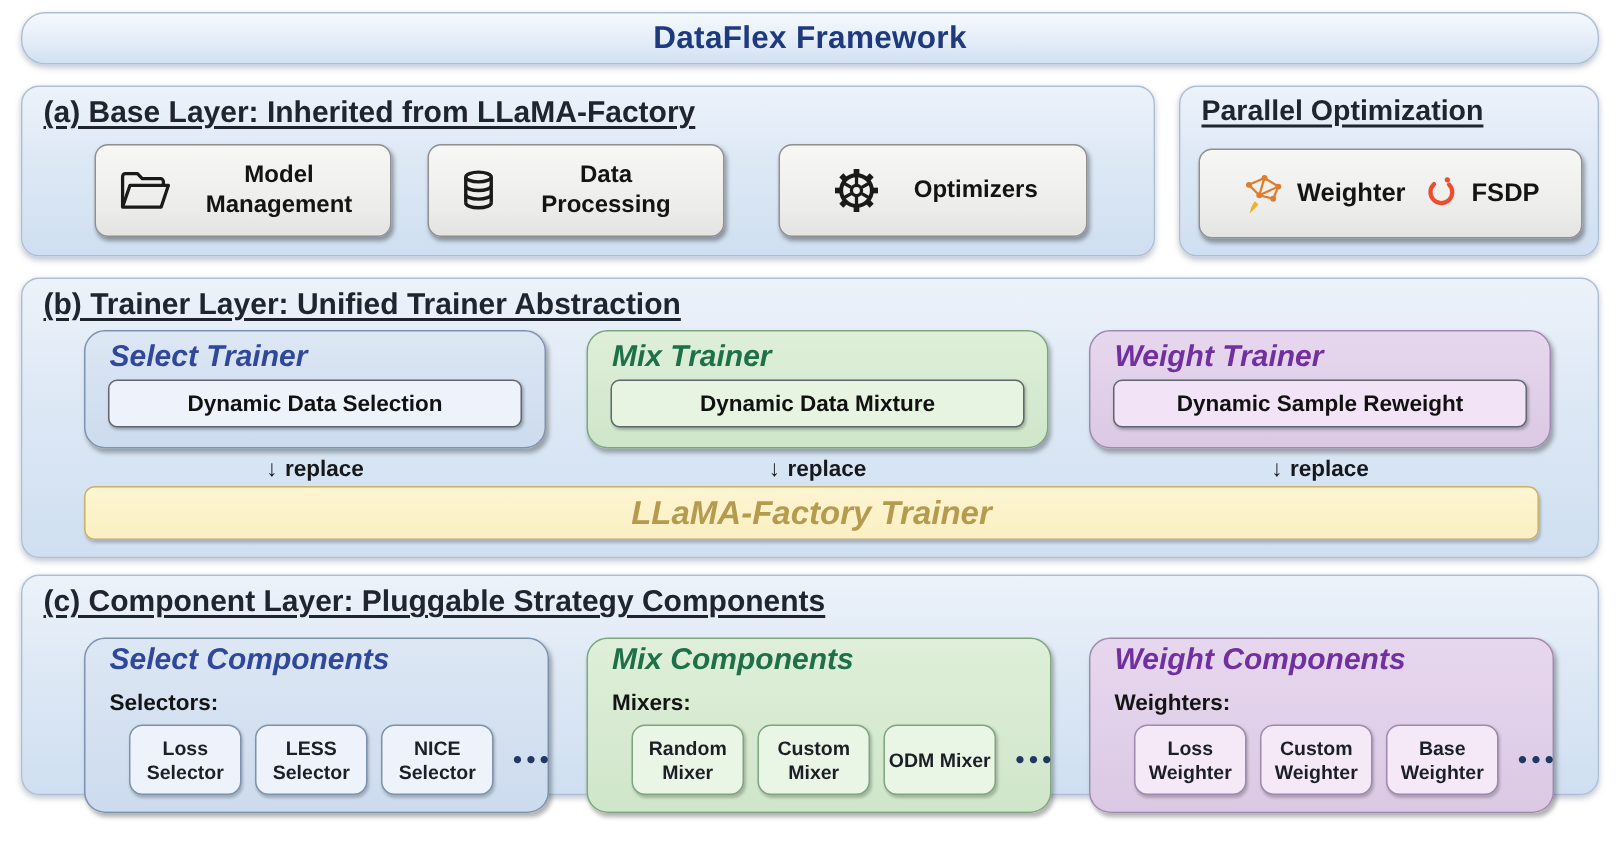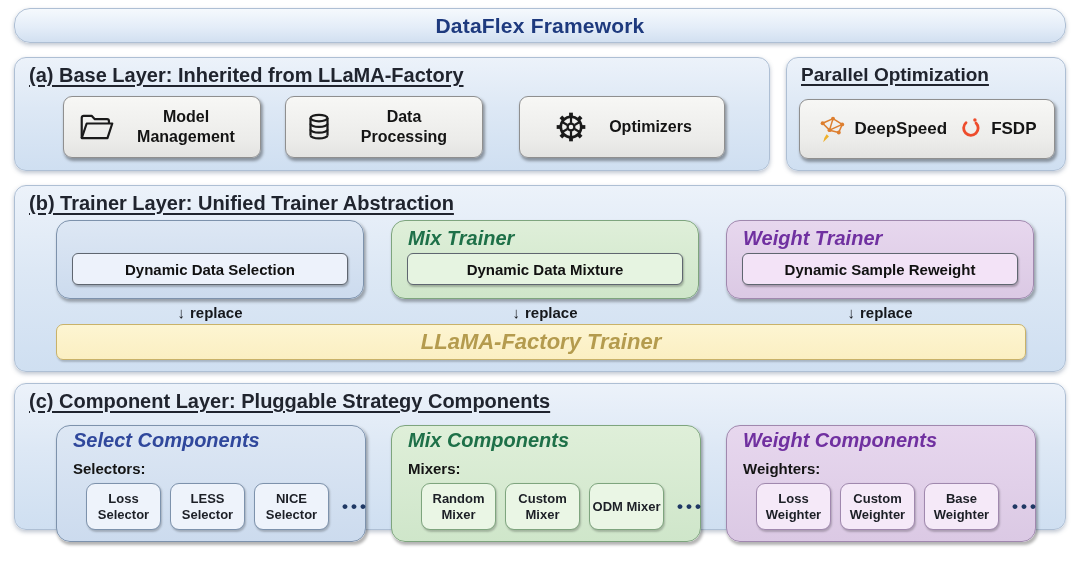--- a/index.html
+++ b/index.html
@@ -212,35 +212,36 @@
           <g fill="#dd7e2e">
             <circle cx="4" cy="8" r="1.7"></circle>
             <circle cx="13" cy="4" r="1.7"></circle>
             <circle cx="21" cy="9" r="1.7"></circle>
             <circle cx="10" cy="14" r="1.7"></circle>
             <circle cx="18" cy="16" r="1.7"></circle>
           </g>
           <path d="M7.5 17.5 L9.5 19.5 L4.5 24.5 Q5 20.5 7.5 17.5 Z" fill="#eeb12c"></path>
         </svg>
       </span>
-      <span class="card-label" style="font-size:17px;">DeepSpeed</span>
+      <span class="card-label" style="font-size:17px;">Weighter</span>
       <span class="icon-wrap" style="margin-left:4px;">
         <svg width="26" height="26" viewBox="0 0 24 24">
           <path d="M7.4 6.2 A 6.7 6.7 0 1 0 16.6 6.4" fill="none" stroke="#ee4c2c" stroke-width="2.6" stroke-linecap="round"></path>
           <circle cx="15.6" cy="3.6" r="1.6" fill="#ee4c2c"></circle>
         </svg>
       </span>
       <span class="card-label" style="font-size:17px;">FSDP</span>
     </div>
   </div>
 
   <div class="panel" style="left:14px; top:185px; width:1052px; height:187px;">
     <div class="section-heading" style="left:14px; top:6px;">(b) Trainer Layer: Unified Trainer Abstraction</div>
 
     <div class="theme-card select" style="left:41px; top:34px; width:308px; height:79px;">
+      <div class="theme-title select">Select Trainer</div>
       <div class="inner-box select">Dynamic Data Selection</div>
     </div>
 
     <div class="theme-card mix" style="left:376px; top:34px; width:308px; height:79px;">
       <div class="theme-title mix">Mix Trainer</div>
       <div class="inner-box mix">Dynamic Data Mixture</div>
     </div>
 
     <div class="theme-card weight" style="left:711px; top:34px; width:308px; height:79px;">
       <div class="theme-title weight">Weight Trainer</div>

